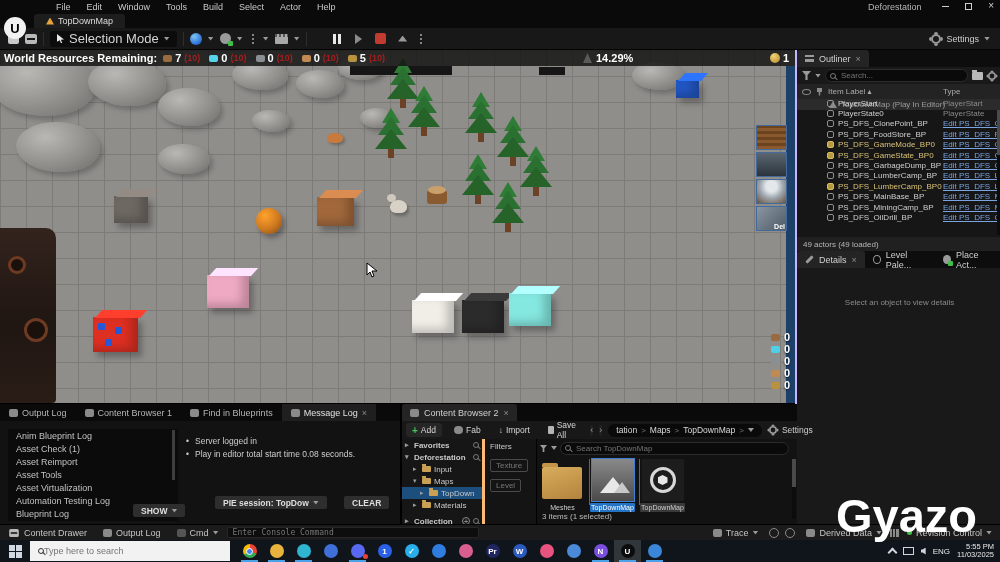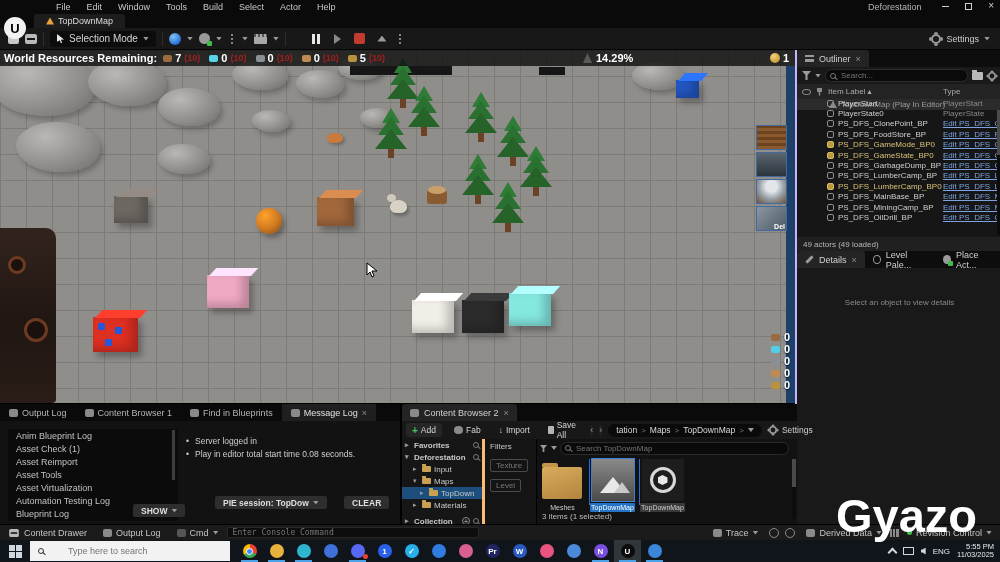--- a/index.html
+++ b/index.html
@@ -16,21 +16,21 @@
 #tabbar{position:absolute;left:0;top:14px;width:1000px;height:14px;background:#0a0a0a}
 #ue-logo{position:absolute;left:4px;top:3px;width:22px;height:22px;border-radius:50%;background:#f2f2f2;color:#000;display:flex;align-items:center;justify-content:center;font-weight:bold;font-size:13px;z-index:5}
 #level-tab{position:absolute;left:34px;top:0;height:14px;background:#1d1d1d;border-radius:3px 3px 0 0;display:flex;align-items:center;gap:4px;padding:0 12px;font-size:9px;color:#dcdcdc}
 .lvl-ic{width:8px;height:7px;background:#e8a33d;clip-path:polygon(50% 0,100% 100%,0 100%)}
 #toolbar{position:absolute;left:0;top:28px;width:1000px;height:22px;background:#181818;border-bottom:1px solid #050505;display:flex;align-items:center;gap:6px;padding:0 8px}
 .tsep{width:1px;height:14px;background:#2e2e2e}
 .i-save{width:11px;height:11px;background:#c9c9c9;border-radius:2px;position:relative}
 .i-save::after{content:'';position:absolute;left:2px;top:0;width:7px;height:4px;background:#181818}
 .i-drawer{width:12px;height:10px;background:#b9b9b9;border-radius:2px;position:relative}
 .i-drawer::after{content:'';position:absolute;left:2px;top:4px;width:8px;height:2px;background:#181818}
-.chip{height:16px;background:#0c0c0c;border-radius:3px;display:flex;align-items:center;gap:5px;padding:0 7px;font-size:10px;color:#d5d5d5}
+.chip{height:16px;background:#0c0c0c;border-radius:3px;display:flex;align-items:center;gap:5px;padding:0 7px;font-size:13px;color:#d5d5d5}
 .i-cursor{width:7px;height:9px;background:#e8e8e8;clip-path:polygon(0 0,100% 60%,55% 65%,75% 100%,55% 100%,40% 70%,0 85%)}
 .chev{width:6px;height:4px;clip-path:polygon(0 0,100% 0,50% 100%);background:#9a9a9a}
 .i-bp{width:12px;height:12px;border-radius:50%;background:radial-gradient(circle at 35% 30%,#7ec4f5,#2a6fd4 70%)}
 .i-addactor{width:11px;height:11px;border-radius:50%;background:#9a9a9a;position:relative}
 .i-addactor::after{content:'';position:absolute;right:-2px;bottom:-2px;width:5px;height:5px;background:#3fbf4a;border-radius:1px}
 .i-dots{width:2px;height:2px;background:#aaa;border-radius:50%;box-shadow:0 4px 0 #aaa,0 -4px 0 #aaa;margin:0 3px}
 .i-clapper{width:13px;height:10px;background:#a8a8a8;border-radius:1px;position:relative}
 .i-clapper::after{content:'';position:absolute;left:0;top:0;width:13px;height:3px;background:repeating-linear-gradient(90deg,#555 0 2px,#a8a8a8 2px 4px)}
 .pc{display:flex;align-items:center;justify-content:center;width:16px;height:16px}
 .i-pause{width:8px;height:10px;border-left:3px solid #e8e8e8;border-right:3px solid #e8e8e8}
@@ -189,21 +189,21 @@
 #sb-right{position:absolute;right:0;display:flex;align-items:center}
 .sb-circ{width:10px;height:10px;border-radius:50%;border:1px solid #8a8a8a;margin:0 3px}
 .i-chart{width:9px;height:8px;background:linear-gradient(90deg,#8a8a8a 2px,transparent 2px,transparent 3px,#8a8a8a 3px,#8a8a8a 5px,transparent 5px,transparent 6px,#8a8a8a 6px)}
 .greendot{width:5px;height:5px;border-radius:50%;background:#3fbf4a}
 
 #taskbar{position:absolute;left:0;top:540px;width:1000px;height:22px;background:#10151b;display:flex;align-items:center}
 #start{width:13px;height:13px;margin-left:9px;position:relative}
 #start::before,#start::after{content:'';position:absolute;width:6px;height:6px;background:#cfd8e0}
 #start::before{left:0;top:0;box-shadow:7px 0 0 #cfd8e0}
 #start::after{left:0;top:7px;box-shadow:7px 0 0 #cfd8e0}
-#tb-search{margin-left:8px;width:200px;height:20px;background:#f2f2f2;display:flex;align-items:center;gap:24px;padding:0 8px}
+#tb-search{margin-left:8px;width:200px;height:20px;background:#f2f2f2;display:flex;align-items:center;gap:0;padding:0 8px}
 #tb-search .i-mag{border-color:#333}
 #tb-search .i-mag::after{background:#333}
 #tb-search input{border:none;background:transparent;font-size:9px;color:#222;outline:none;width:160px}
 #task-icons{display:flex;margin-left:6px}
 .task-ic{width:27px;height:22px;display:flex;align-items:center;justify-content:center;position:relative}
 .task-ic.active{background:rgba(255,255,255,.14)}
 .app-dot{width:14px;height:14px;border-radius:50%;display:flex;align-items:center;justify-content:center;font-size:8px;font-weight:bold;color:#fff}
 .task-ic .ul{position:absolute;bottom:0;left:5px;width:17px;height:2px;background:#4aa3e8}
 .badge{position:absolute;right:3px;bottom:3px;width:5px;height:5px;border-radius:50%;background:#e84335}
 #tray{position:absolute;right:2px;display:flex;align-items:center;gap:7px}

